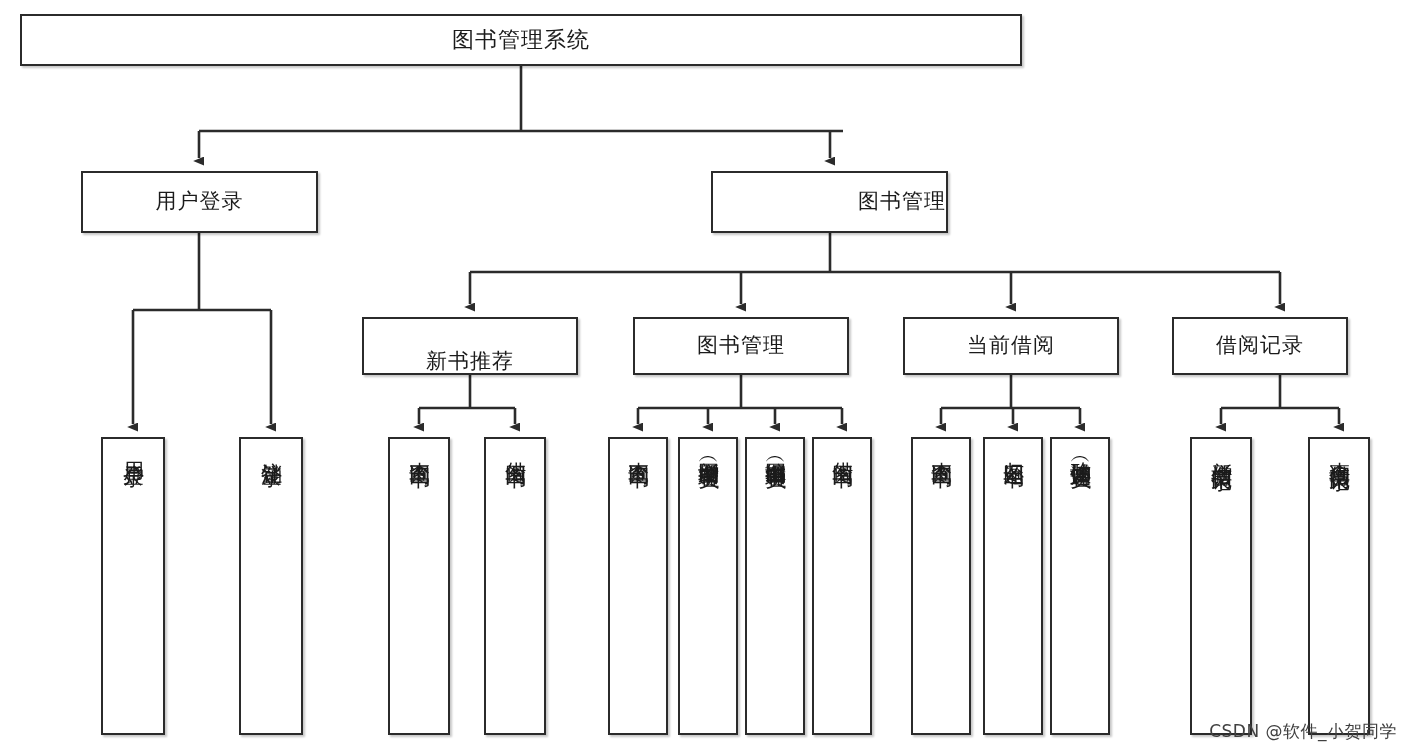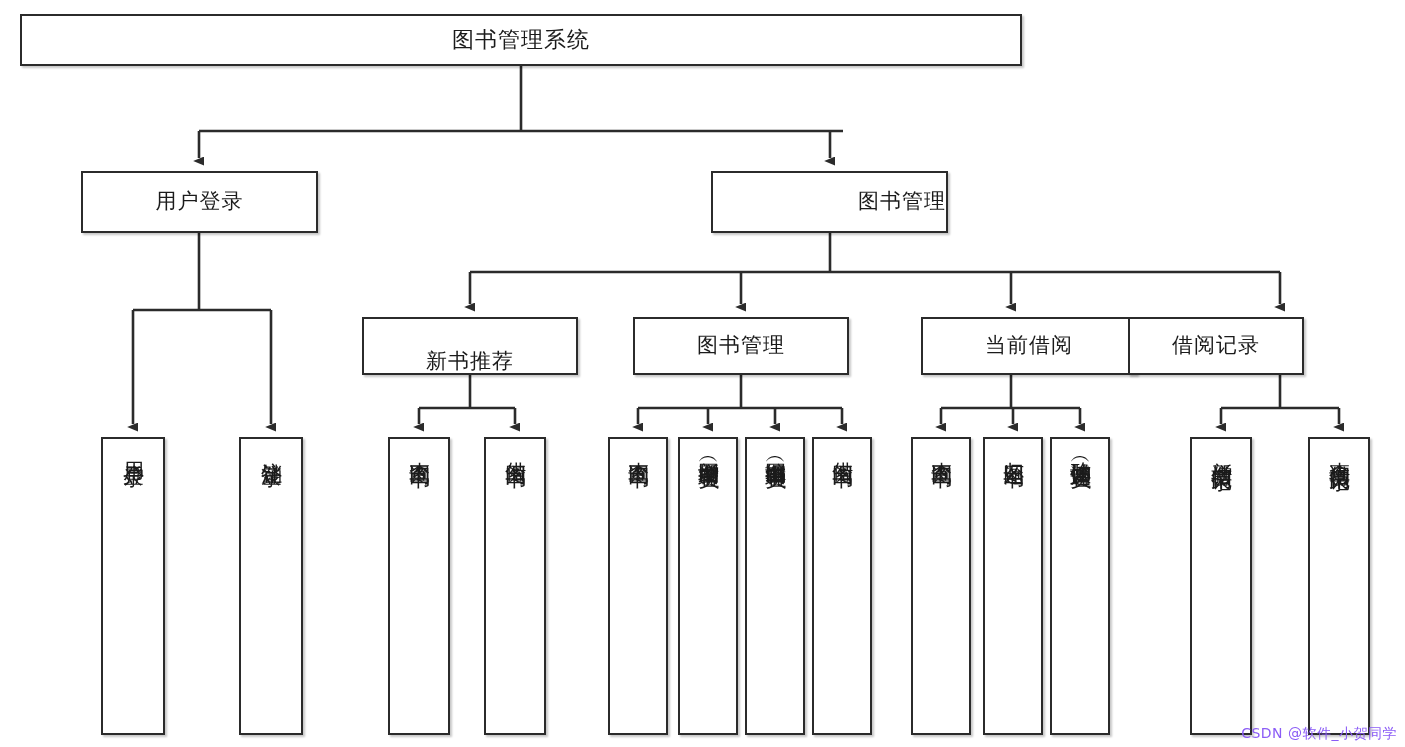--- a/index.html
+++ b/index.html
@@ -58,22 +58,22 @@
   .node.root {
     font-size: 22px;
   }
   .node.vert.tall .vlabel {
     letter-spacing: 1px;
   }
   #watermark {
     position: absolute;
     right: 8px;
     bottom: 4px;
-    font-size: 14px;
-    color: #8b5cf6;
+    font-size: 17px;
+    color: #404040;
     white-space: nowrap;
     letter-spacing: 0.5px;
     font-family: "DejaVu Sans", "Liberation Sans", sans-serif;
     text-align: center;
   }
 </style>
 </head>
 <body>
 
 <div id="canvas">
@@ -138,24 +138,24 @@
   <div class="node horiz" style="left: 711px; top: 171px; width: 237px; height: 62px; justify-content: flex-end;">
     <span>图书管理</span>
   </div>
 
   <div class="node horiz" style="left: 362px; top: 317px; width: 216px; height: 58px; align-items: flex-end;">
     <span>新书推荐</span>
   </div>
   <div class="node horiz" style="left: 633px; top: 317px; width: 216px; height: 58px;">
     <span>图书管理</span>
   </div>
-  <div class="node horiz" style="left: 903px; top: 317px; width: 216px; height: 58px; margin-left: 18px;">
+  <div class="node horiz" style="left: 903px; top: 317px; width: 216px; height: 58px;">
     <span>当前借阅</span>
   </div>
-  <div class="node horiz" style="left: 1128px; top: 317px; width: 176px; height: 58px;">
+  <div class="node horiz" style="left: 1172px; top: 317px; width: 176px; height: 58px;">
     <span>借阅记录</span>
   </div>
 
   <div class="node vert" style="left: 101px; top: 437px; width: 64px; height: 298px;">
     <span class="vlabel">用户登录</span>
   </div>
   <div class="node vert" style="left: 239px; top: 437px; width: 64px; height: 298px;">
     <span class="vlabel">注销登录</span>
   </div>
   <div class="node vert" style="left: 388px; top: 437px; width: 62px; height: 298px;">

